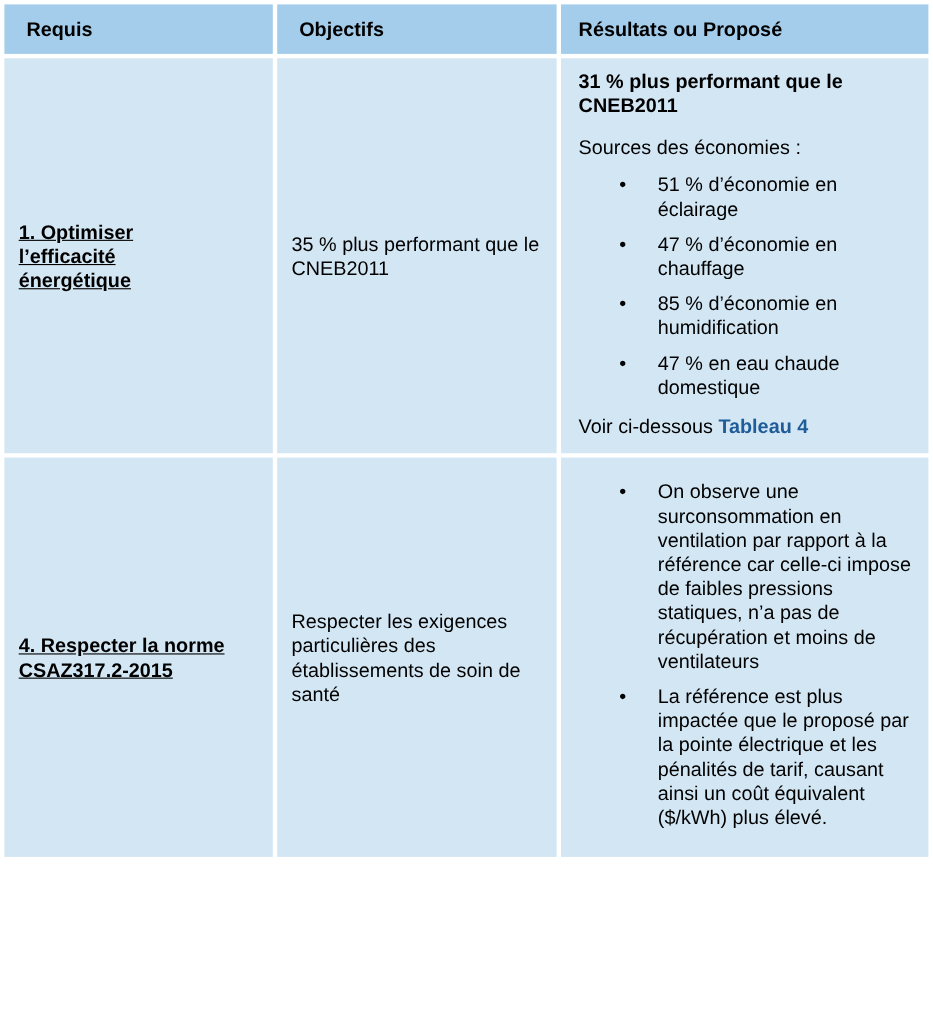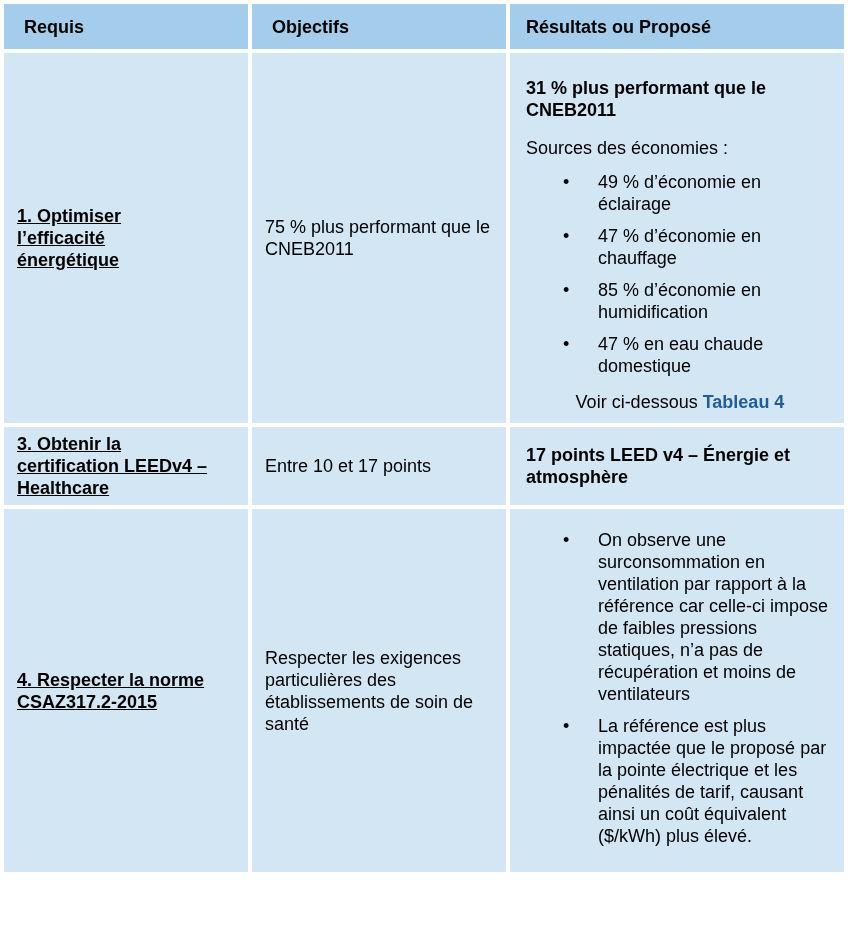--- a/index.html
+++ b/index.html
@@ -40,25 +40,25 @@
     font-weight:bold;
     height:45px;
     padding-left:20px;
   }
   th.col3,td.col3{padding-left:16px;margin-top:15px;}
   td.bold{font-weight:bold;}
   tr.r1{height:359px;}
   tr.r2{height:56px;}
   tr.r3{height:77px;}
   tr.r4{height:363px;}
-  td.top{vertical-align:top;padding-top:24px;}
+  td.top{vertical-align:top;padding-top:10px;}
   .narrow{max-width:192px;text-decoration:underline;}
   .result p{margin:0 0 12px 0;}
   .result p.intro{font-weight:bold;margin-bottom:16px;}
-  .result p.see-below{margin:14px 0 4px 0;text-align:center;}
+  .result p.see-below{margin:14px 0 4px 0;}
   .result ul{
     list-style:none;
     margin:4px 0 0 0;
     padding:0 0 0 37px;
   }
   .result li{
     position:relative;
     padding-left:35px;
     margin-bottom:10px;
   }
@@ -89,39 +89,32 @@
       <th>Requis</th>
       <th>Objectifs</th>
       <th class="col3">Résultats ou Proposé</th>
     </tr>
   </thead>
   <tbody>
     <tr class="r1">
       <td class="bold">
         <div class="narrow">1. Optimiser l’efficacité énergétique</div>
       </td>
-      <td>75 % plus performant que le CNEB2011</td>
+      <td>35 % plus performant que le CNEB2011</td>
       <td class="col3 top result">
         <p class="intro">31 % plus performant que le CNEB2011</p>
         <p>Sources des économies :</p>
         <ul>
-          <li>49 % d’économie en éclairage</li>
+          <li>51 % d’économie en éclairage</li>
           <li>47 % d’économie en chauffage</li>
           <li>85 % d’économie en humidification</li>
           <li>47 % en eau chaude domestique</li>
         </ul>
         <p class="see-below"><span>Voir ci-dessous</span> <a class="xref">Tableau 4</a></p>
       </td>
-    </tr>
-    <tr class="r3">
-      <td class="bold">
-        <div class="narrow">3. Obtenir la certification LEEDv4 – Healthcare</div>
-      </td>
-      <td>Entre 10 et 17 points</td>
-      <td class="col3 bold">17 points LEED v4 – Énergie et atmosphère</td>
     </tr>
     <tr class="r4">
       <td class="bold">
         <div class="narrow">4. Respecter la norme CSAZ317.2-2015</div>
       </td>
       <td>Respecter les exigences particulières des établissements de soin de santé</td>
       <td class="col3 result">
         <ul>
           <li>On observe une surconsommation en ventilation par rapport à la référence car celle-ci impose de faibles pressions statiques, n’a pas de récupération et moins de ventilateurs</li>
           <li>La référence est plus impactée que le proposé par la pointe électrique et les pénalités de tarif, causant ainsi un coût équivalent ($/kWh) plus élevé.</li>

